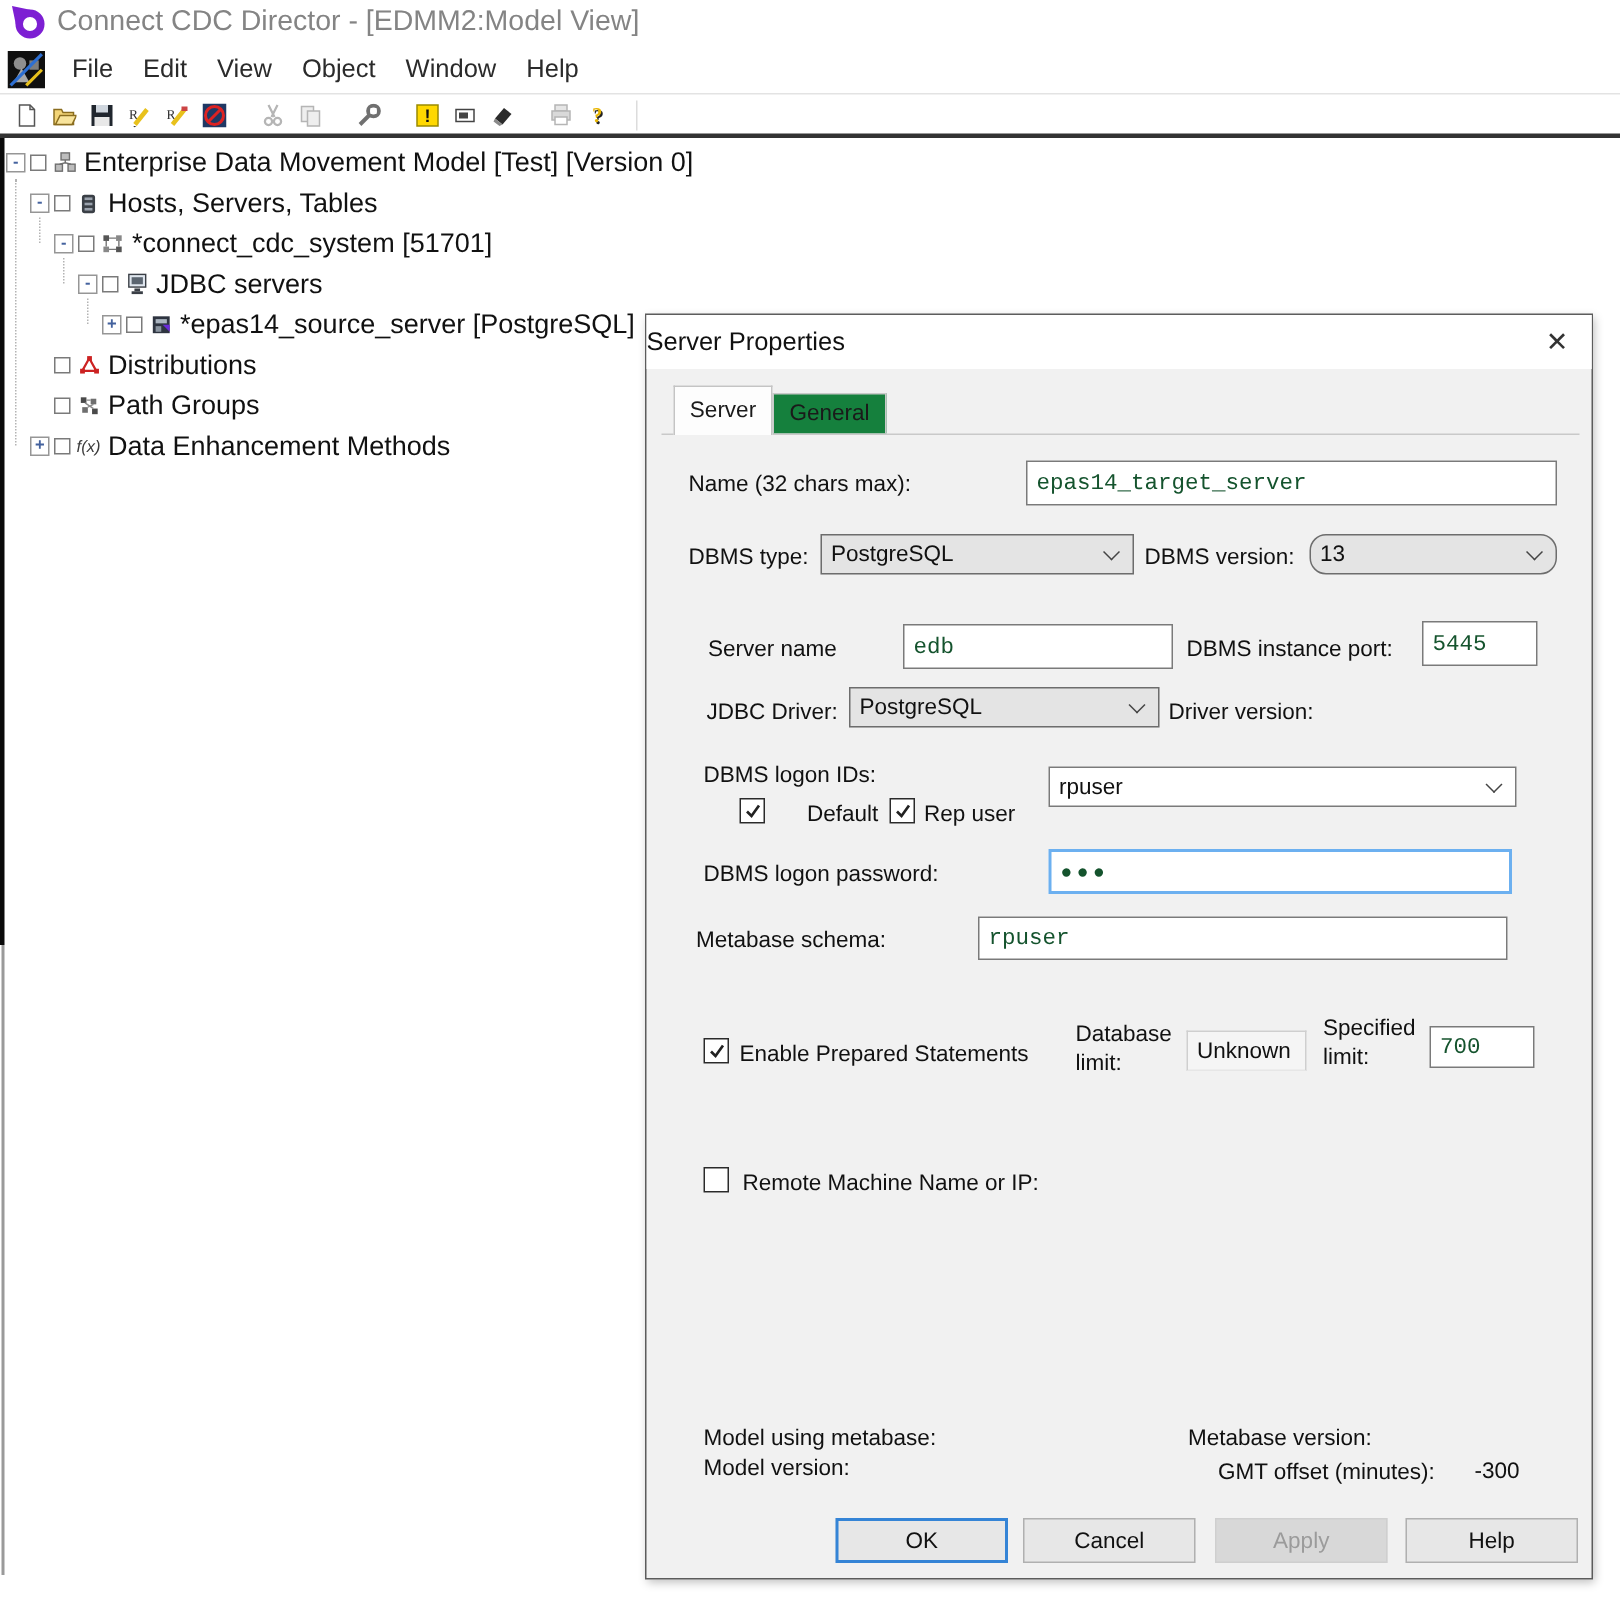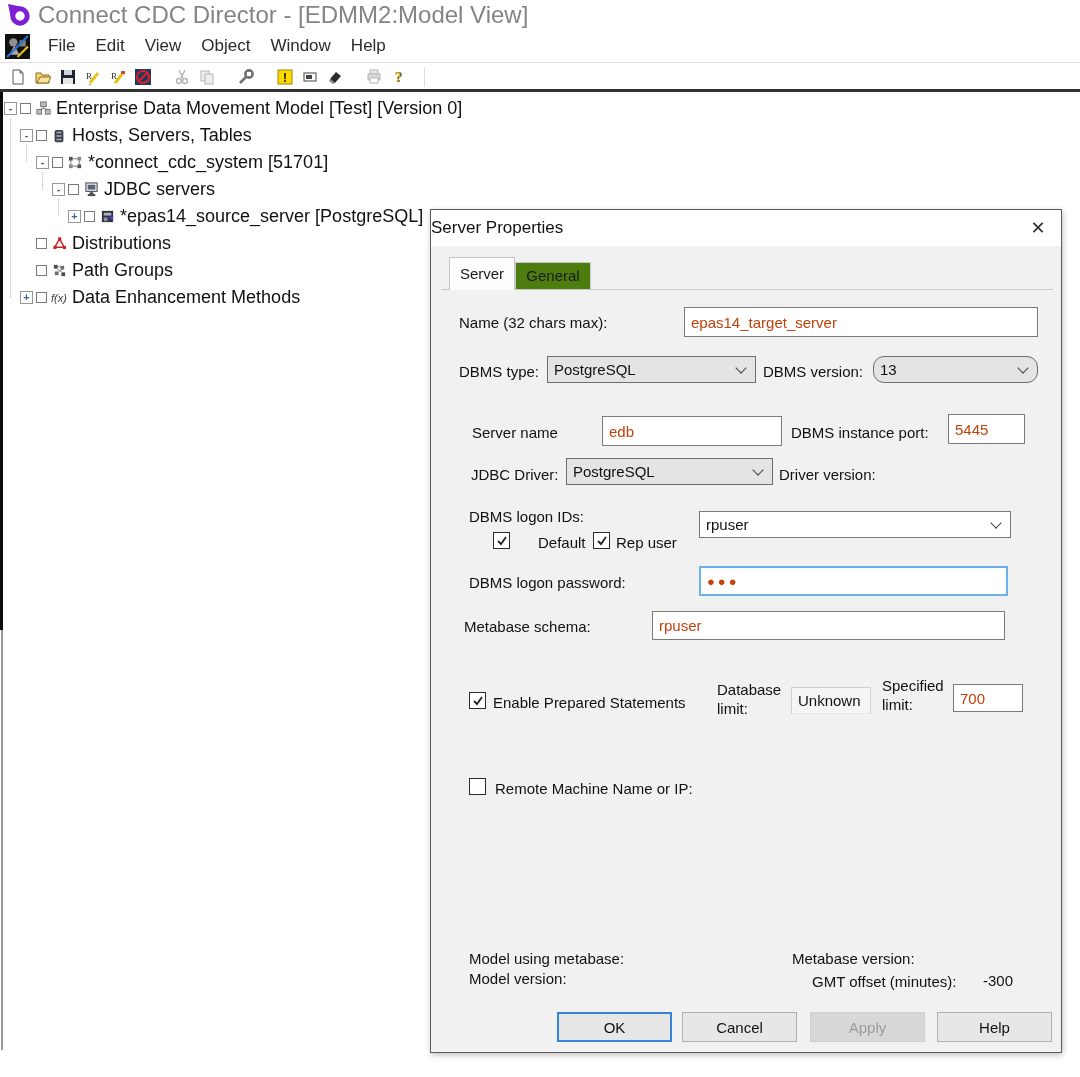--- a/index.html
+++ b/index.html
@@ -4,21 +4,21 @@
 <style>
   * { margin:0; padding:0; box-sizing:border-box; }
   body { background:#fff; }
   .screen { position:relative; width:1080px; height:1077px; background:#ffffff; overflow:hidden;
             font-family:"Liberation Sans", sans-serif; color:#1a1a1a; }
 
   
   .titlebar { position:absolute; left:0; top:0; width:1080px; height:30px; background:#fff;
               display:flex; align-items:center; }
   .titlebar .logo { width:24px; height:24px; margin-left:7px; }
-  .titlebar .title { margin-left:7px; font-size:24px; color:#848484; white-space:nowrap; }
+  .titlebar .title { margin-left:7px; font-size:19px; color:#848484; white-space:nowrap; }
 
   .menubar { position:absolute; left:0; top:30px; width:1080px; height:33px; background:#fff;
              border-bottom:1px solid #e3e3e3; display:flex; align-items:center; }
   .menubar .appicon { width:25px; height:25px; margin-left:5px; margin-right:8px; }
   .menubar .mitem { font-size:17px; color:#2b2b2b; padding:0 10px; cursor:default; }
 
   .toolbar { position:absolute; left:0; top:64px; width:1080px; height:26px; background:#fff;
              display:flex; align-items:center; padding-left:8px; }
   .tico { width:19px; height:19px; display:flex; align-items:center; justify-content:center; margin-right:6px; }
   .tgap { width:14px; }
@@ -45,28 +45,28 @@
   
   .dialog { position:absolute; left:430px; top:209px; width:632px; height:844px; background:#f1f1f1;
             border:1px solid #5c5c5c; box-shadow:1px 2px 6px rgba(0,0,0,.25); }
   .dlg-title { position:absolute; left:0; top:0; width:100%; height:36px; background:#fff;
                display:flex; align-items:center; font-size:17px; color:#111; }
   .dlg-close { position:absolute; right:0; top:0; width:46px; height:36px; display:flex; align-items:center;
                justify-content:center; font-size:18px; color:#333; background:#fff; cursor:default; }
   .tab { position:absolute; text-align:center; font-size:15px; color:#1a1a1a; }
   .tab-active { left:18px; top:47px; width:66px; height:33px; line-height:32px; background:#fdfdfd;
                 border:1px solid #c4c4c4; border-bottom:none; z-index:3; }
-  .tab-idle { left:84px; top:52px; width:76px; height:27px; line-height:26px; background:#4d7c0f;
+  .tab-idle { left:84px; top:52px; width:76px; height:27px; line-height:26px; background:#15803d;
               border:1px solid #c9c9c9; border-bottom:none; z-index:1; }
   .page-line { position:absolute; left:10px; top:79px; width:612px; border-top:1px solid #c9c9c9; z-index:2; }
 
   .lbl { position:absolute; font-size:15px; color:#111; white-space:nowrap; }
   .lbl-wrap { position:absolute; font-size:15px; color:#111; line-height:19px; white-space:normal; }
   .txt { position:absolute; background:#fff; border:1px solid #7a7a7a; font-size:15px; padding:0 6px;
-         font-family:Liberation Sans, sans-serif; color:#c2410c; }
+         font-family:Liberation Mono, monospace; color:#14532d; }
   .ro-box { position:absolute; background:#f5f5f5; border:1px solid #cfcfcf; border-bottom-color:#e6e6e6;
             font-size:15px; color:#111; display:flex; align-items:center; padding-left:6px; }
   .combo { position:absolute; background:#e4e4e4; border:1px solid #6d6d6d; display:flex; align-items:center;
            font-size:15px; color:#111; padding-left:6px; }
   .combo.white { background:#fff; border-color:#7a7a7a; }
   .combo .val { flex:1; white-space:nowrap; overflow:hidden; }
   .chev { width:8px; height:8px; border-right:1.6px solid #444; border-bottom:1.6px solid #444;
           transform:rotate(45deg); margin:-4px 10px 0 4px; flex:none; }
   .cbx { position:absolute; width:17px; height:17px; border:1.6px solid #2b2b2b; background:#fff;
          display:flex; align-items:center; justify-content:center; }

